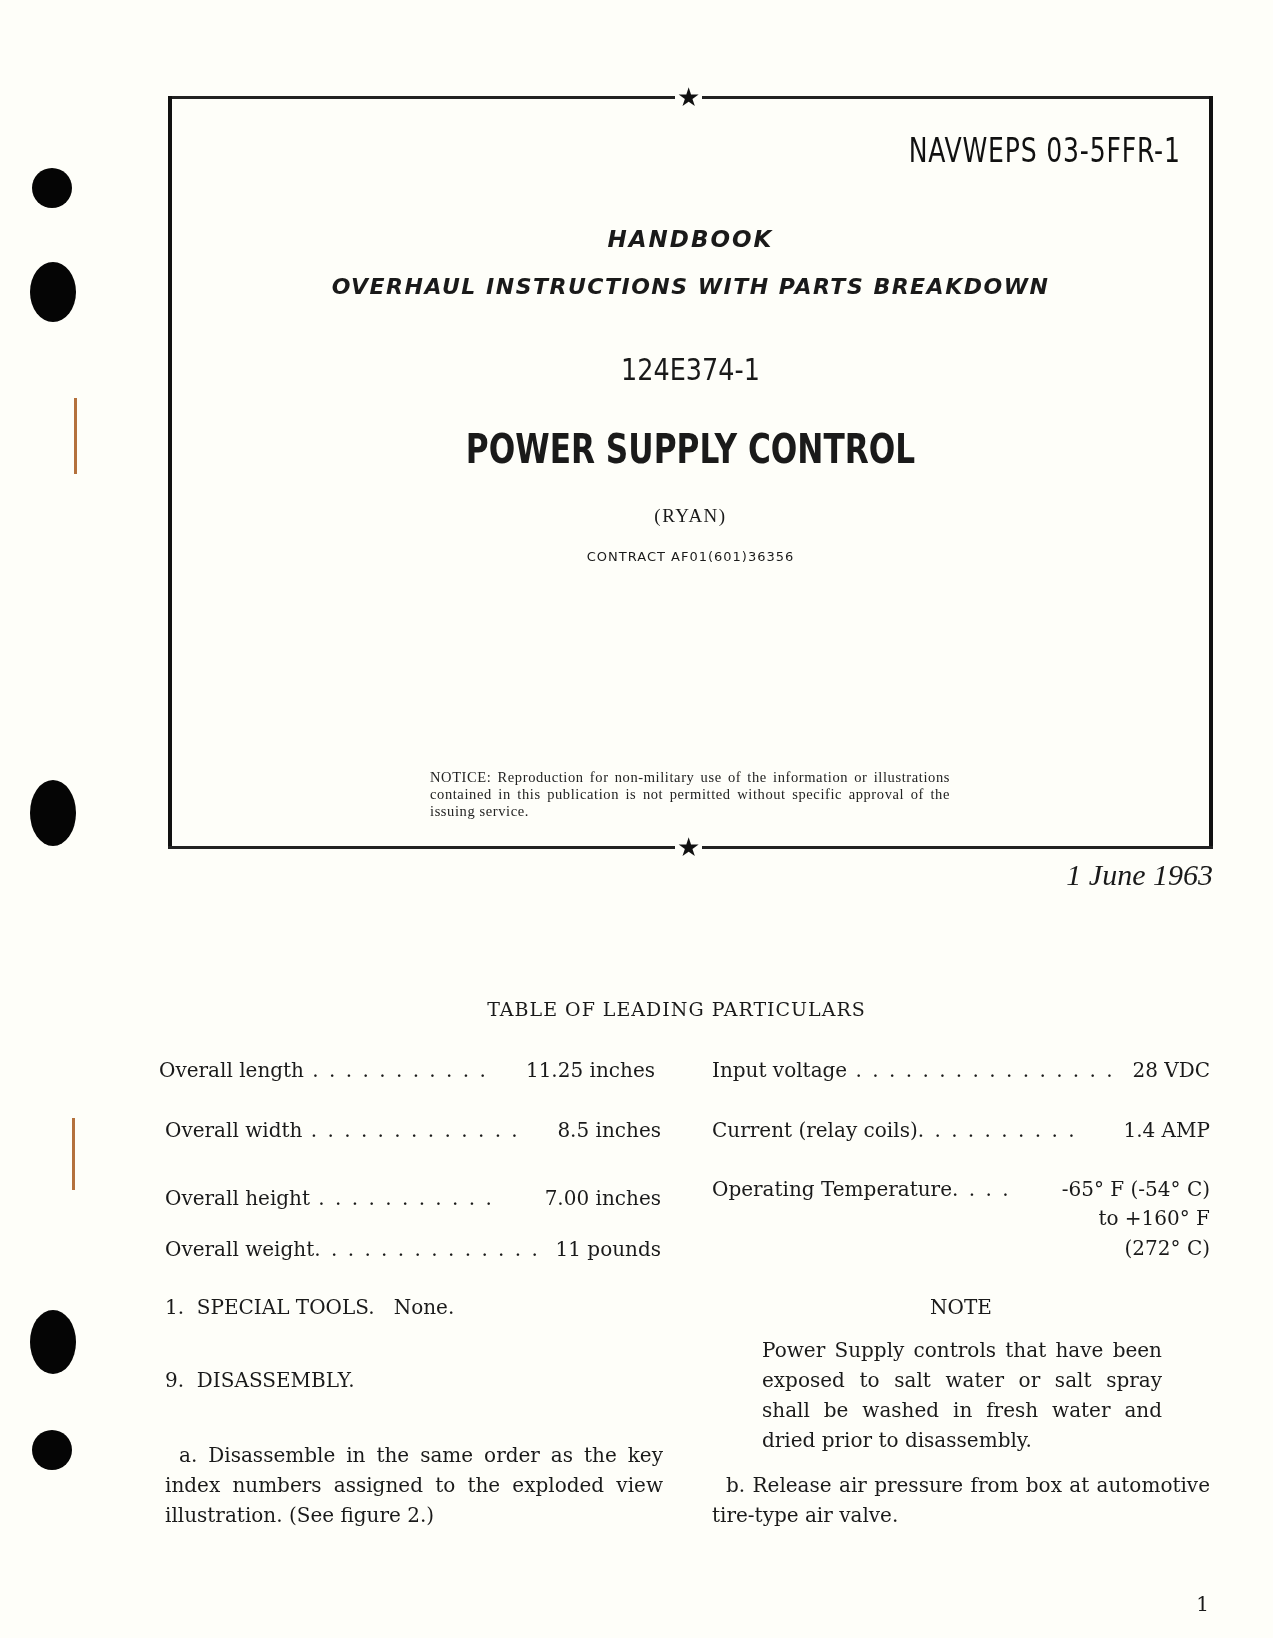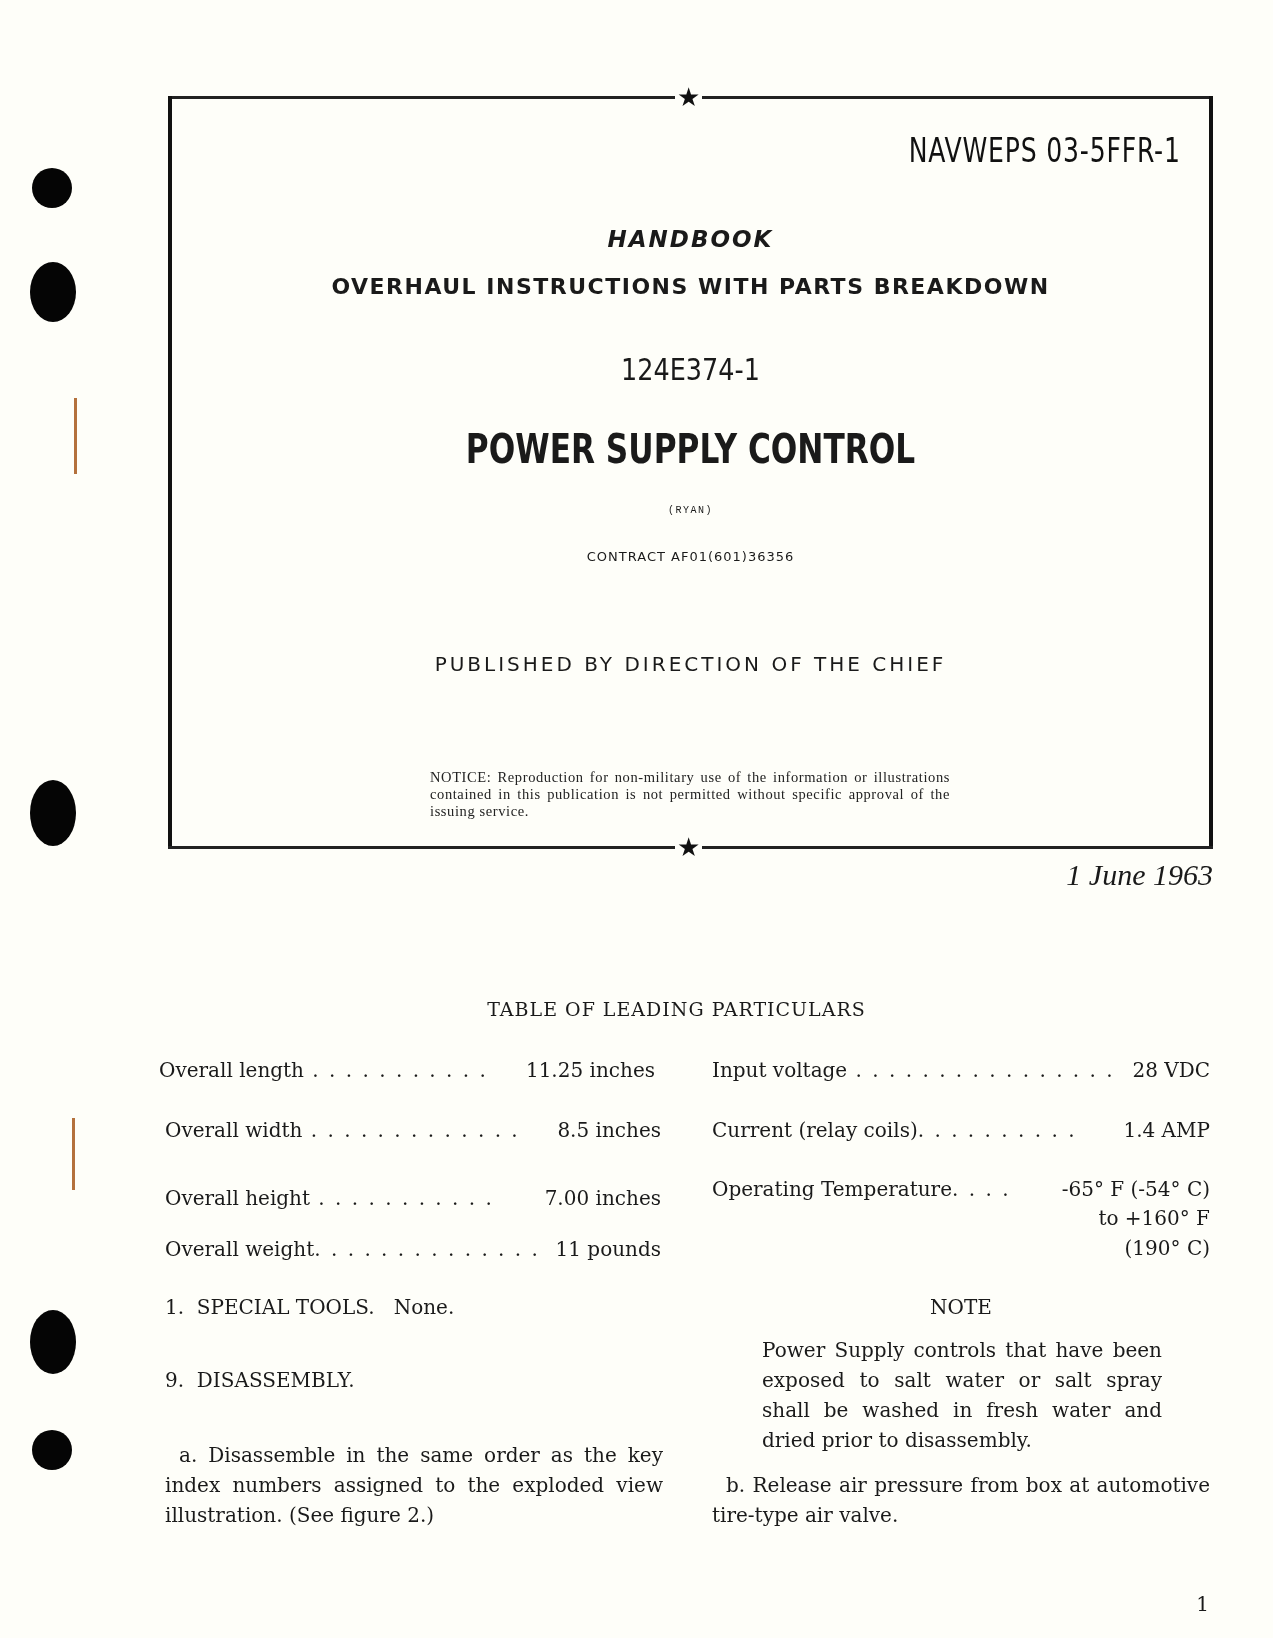--- a/index.html
+++ b/index.html
@@ -10,24 +10,24 @@
   }
   .hole { position:absolute; background:#050505; border-radius:50%; }
   .frame-top { position:absolute; left:168px; top:96px; width:1045px; height:0; border-top:3px solid #222; }
   .frame-bottom { position:absolute; left:168px; top:846px; width:1045px; height:0; border-top:3px solid #222; }
   .frame-left { position:absolute; left:168px; top:96px; width:4px; height:753px; background:#111; }
   .frame-right { position:absolute; left:1209px; top:96px; width:4px; height:753px; background:#111; }
   .star { position:absolute; font-size:26px; line-height:26px; color:#111; background:#fefef9; padding:0 2px; font-family:"DejaVu Sans", sans-serif; }
   .docnum { position:absolute; right:92px; top:130px; font-family:"DejaVu Sans Condensed","DejaVu Sans", sans-serif; font-size:34px; letter-spacing:1px; transform:scaleX(0.82); transform-origin:right; color:#111; }
   .center { position:absolute; left:172px; width:1037px; text-align:center; }
   .handbook { top:226px; font-family:"DejaVu Sans", sans-serif; font-weight:bold; font-style:italic; font-size:23px; letter-spacing:2px;text-align:center; }
-  .subtitle { top:274px; font-family:"DejaVu Sans", sans-serif; font-weight:bold; font-size:22px; letter-spacing:1.5px; }
+  .subtitle { top:274px; font-family:"DejaVu Sans", sans-serif; font-weight:bold; font-style:italic; font-size:22px; letter-spacing:1.5px; }
   .partno { top:352px; font-family:"DejaVu Sans", sans-serif; font-size:30px; transform:scaleX(0.85); }
   .maintitle { top:426px; font-family:"DejaVu Sans", sans-serif; font-weight:bold; font-size:40px; transform:scaleX(0.78); }
-  .maker { top:505px; font-family:Liberation Mono, monospace; font-size:10px; letter-spacing:1.5px; }
+  .maker { top:505px; font-family:Liberation Serif, serif; font-size:19px; letter-spacing:1.5px; }
   .contract { top:549px; font-family:"DejaVu Sans", sans-serif; font-size:13px; letter-spacing:1px; }
   .published { top:649px; font-family:"DejaVu Sans", sans-serif; font-size:20px; letter-spacing:3px; line-height:30px; }
   .notice { position:absolute; left:430px; top:769px; width:520px; font-family:"Liberation Serif", serif; font-size:14.5px; line-height:17px; text-align:justify; letter-spacing:0.6px; color:#222; }
   .date { position:absolute; right:60px; top:858px; font-family:"Liberation Serif", serif; font-style:italic; font-size:30px; }
   .tbl-title { position:absolute; left:0; width:1273px; top:998px; text-align:center; font-size:19px; letter-spacing:1px;padding-left:40px; }
   .row { position:absolute; font-size:20px; white-space:nowrap; }
   .row .dots { letter-spacing:2px; }
   .para { position:absolute; font-size:20px; line-height:30px; }
   .pagenum { position:absolute; right:64px; top:1592px; font-size:20px; }
 </style>
@@ -50,21 +50,20 @@
 <span class="star" style="left:675px;top:834px;">★</span>
 
 <div class="docnum">NAVWEPS 03-5FFR-1</div>
 <div class="center handbook">HANDBOOK</div>
 <div class="center subtitle">OVERHAUL INSTRUCTIONS WITH PARTS BREAKDOWN</div>
 <div class="center partno">124E374-1</div>
 <div class="center maintitle">POWER SUPPLY CONTROL</div>
 <div class="center maker">(RYAN)</div>
 <div class="center contract">CONTRACT AF01(601)36356</div>
 <div class="center published">
-  <div>PUBLISHED BY DIRECTION OF THE CHIEF</div>
 </div>
 <div class="notice">NOTICE: Reproduction for non-military use of the information or illustrations contained in this publication is not permitted without specific approval of the issuing service.</div>
 <div class="date">1 June 1963</div>
 
 <div class="tbl-title">TABLE OF LEADING PARTICULARS</div>
 
 <div class="row" style="left:159px;top:1058px;width:496px;">
   <span>Overall length</span><span class="dots"> . . . . . . . . . . . </span>
   <span style="position:absolute;right:0;">11.25 inches</span>
 </div>
@@ -87,21 +86,21 @@
 </div>
 <div class="row" style="left:712px;top:1118px;width:498px;">
   <span>Current (relay coils)</span><span class="dots">. . . . . . . . . . </span>
   <span style="position:absolute;right:0;">1.4 AMP</span>
 </div>
 <div class="row" style="left:712px;top:1177px;width:498px;">
   <span>Operating Temperature</span><span class="dots">. . . .</span>
   <span style="position:absolute;right:0;">-65° F (-54° C)</span>
 </div>
 <div class="row" style="right:63px;top:1206px;">to +160° F</div>
-<div class="row" style="right:63px;top:1236px;">(190° C)</div>
+<div class="row" style="right:63px;top:1236px;">(272° C)</div>
 
 <div class="para" style="left:165px;top:1292px;white-space:pre;">1.  SPECIAL TOOLS.   None.</div>
 <div class="para" style="left:165px;top:1365px;white-space:pre;">9.  DISASSEMBLY.</div>
 <div class="para" style="left:165px;top:1440px;width:498px;text-align:justify;text-indent:14px;">a.  Disassemble in the same order as the key index numbers assigned to the exploded view illustration. (See figure 2.)</div>
 
 <div class="para" style="left:712px;top:1292px;width:498px;text-align:center;">NOTE</div>
 <div class="para" style="left:762px;top:1335px;width:400px;text-align:justify;">Power Supply controls that have been exposed to salt water or salt spray shall be washed in fresh water and dried prior to disassembly.</div>
 <div class="para" style="left:712px;top:1470px;width:498px;text-align:justify;text-indent:14px;">b.  Release air pressure from box at automotive tire-type air valve.</div>
 
 <div class="pagenum">1</div>

